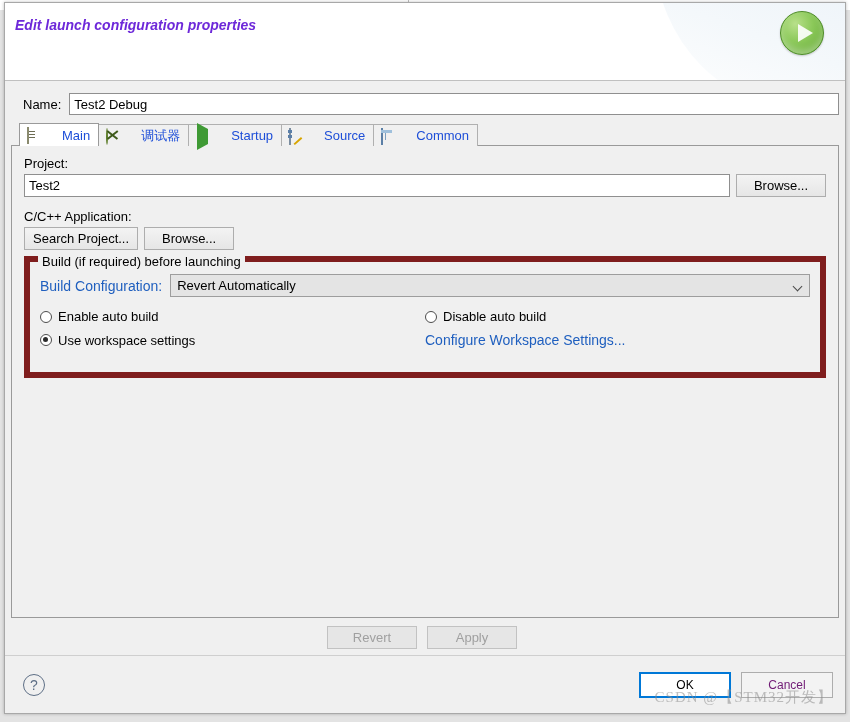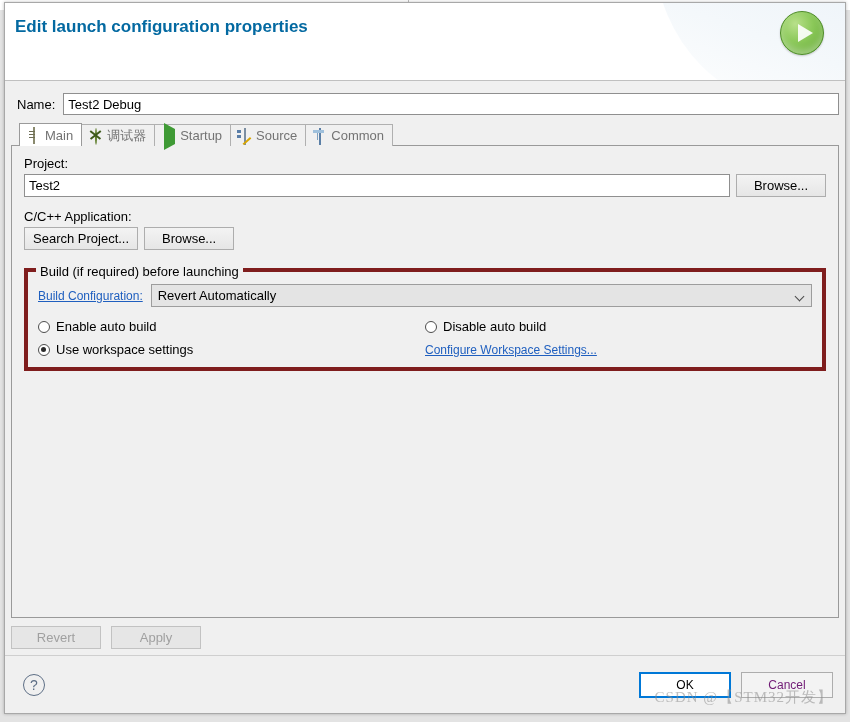--- a/index.html
+++ b/index.html
@@ -75,23 +75,24 @@
     background: #ffffff;
     height: 78px;
     position: relative;
     border-bottom: 1px solid #c0c0c0;
     flex: 0 0 auto;
     overflow: hidden;
   }
   #header-title {
     position: absolute;
     left: 10px; top: 14px;
-    font-size: 17px;
+    font-size: 14px;
     font-weight: bold;
-    color: #0369a1;
+    color: #6d28d9;
+    font-style: italic;
   }
   #header-bg-swoosh {
     position: absolute;
     right: -40px; top: -60px;
     width: 230px; height: 170px;
     background: linear-gradient(200deg, #eaf1f8 0%, #f4f8fb 55%, #ffffff 100%);
     border-radius: 0 0 0 160px;
   }
   #run-icon {
     position: absolute;
@@ -125,21 +126,21 @@
   #name-row {
     display: flex;
     align-items: center;
     height: 22px;
     margin: 2px 0 8px 0;
     flex: 0 0 auto;
   }
   #name-label {
     font-size: 13px;
     color: #000;
-    margin-left: 6px;
+    margin-left: 12px;
     margin-right: 8px;
   }
   #name-input {
     flex: 1 1 auto;
     height: 22px;
     border: 1px solid #8f8f8f;
     background: #ffffff;
     font-size: 13px;
     padding: 0 4px;
     color: #000;
@@ -160,29 +161,28 @@
     height: 23px;
     padding-left: 8px;
     flex: 0 0 auto;
     position: relative;
     z-index: 2;
   }
   .tab {
     height: 22px;
     display: flex;
     align-items: center;
-    gap: 5px;
+    gap: 22px;
     padding: 0 8px 0 6px;
     font-size: 13px;
-    color: #737373;
+    color: #1d4ed8;
     background: #f0f0f0;
     border: 1px solid #b0b0b0;
     border-bottom: none;
     margin-right: -1px;
-    text-align: center;
   }
   .tab.active {
     background: #ffffff;
     height: 23px;
     border-color: #9a9a9a;
     position: relative;
     z-index: 3;
   }
   .tab-icon { width: 14px; height: 14px; position: relative; flex: 0 0 auto; }
 
@@ -316,38 +316,37 @@
     font-family: "Liberation Sans", sans-serif;
     padding: 0 8px;
     cursor: default;
     flex: 0 0 auto;
   }
 
   .spacer-12 { height: 12px; }
 
   
   #build-group {
-    margin-top: 18px;
-    border: 4px solid #7f1d1d;
-    padding: 12px 10px 10px 10px;
+    margin-top: 6px;
+    border: 6px solid #7f1d1d;
+    padding: 12px 10px 24px 10px;
     position: relative;
   }
   #build-group-title {
     position: absolute;
     top: -8px; left: 8px;
     background: #f0f0f0;
     padding: 0 4px;
     font-size: 13px;
     color: #000;
   }
   .bc-row { display: flex; align-items: center; gap: 8px; }
   .link {
     color: #1f5fbf;
-    text-decoration: underline;
-    font-size: 12px;
+    font-size: 14px;
     cursor: pointer;
   }
   .combo {
     flex: 1 1 auto;
     height: 23px;
     background: #e4e4e4;
     border: 1px solid #9d9d9d;
     display: flex;
     align-items: center;
     padding: 0 6px;
@@ -391,21 +390,21 @@
     position: absolute;
     left: 2.4px; top: 2.4px;
     width: 5px; height: 5px;
     border-radius: 50%;
     background: #2b2b2b;
   }
 
   
   #revert-apply {
     display: flex;
-    justify-content: flex-start;
+    justify-content: center;
     gap: 10px;
     margin-top: 8px;
     margin-bottom: 6px;
     padding-right: 6px;
     flex: 0 0 auto;
   }
   .btn.disabled {
     color: #a0a0a0;
     background: #e6e6e6;
     border-color: #c2c2c2;

